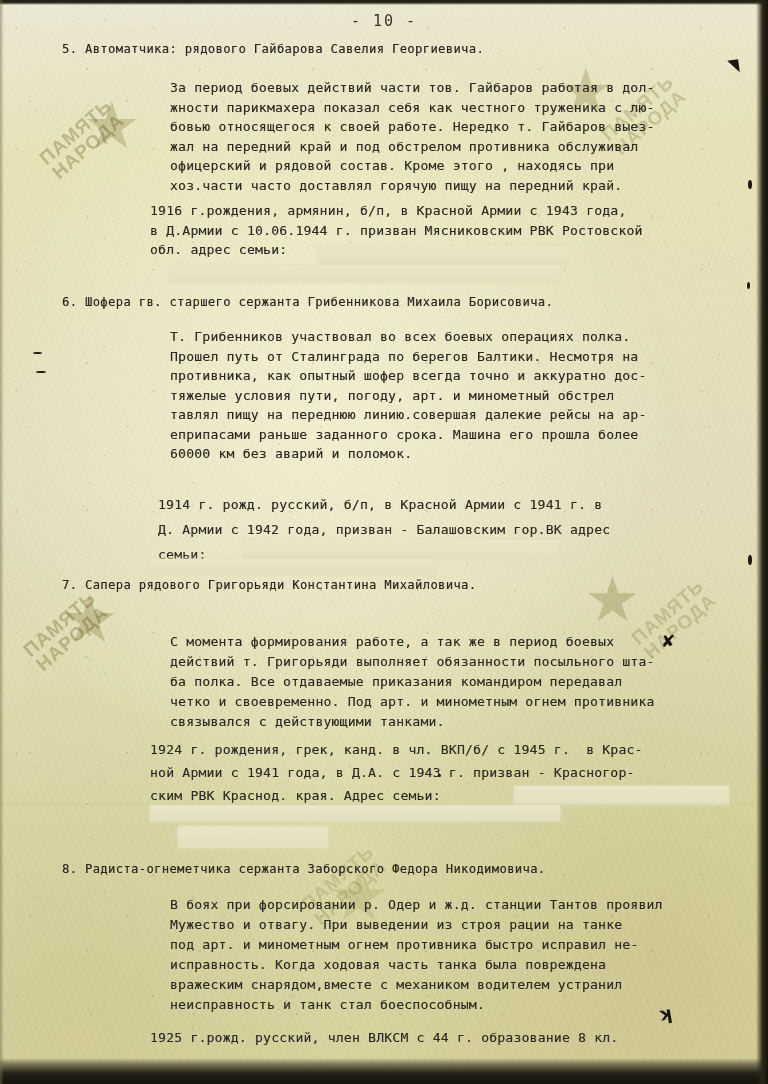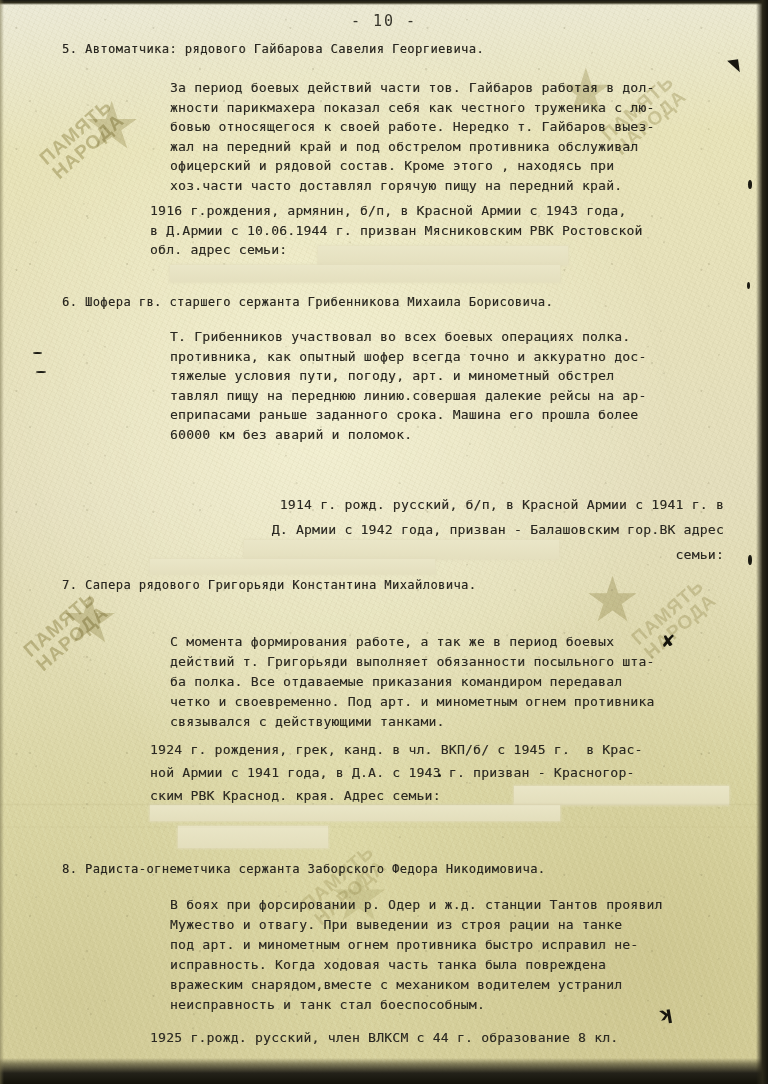--- a/index.html
+++ b/index.html
@@ -135,21 +135,21 @@
     padding-left: 170px;
     padding-right: 44px;
     font-size: 13px;
     letter-spacing: .25px;
     line-height: 19.5px;
     color: #2a2822;
     text-shadow: 0.35px 0.3px 0.55px rgba(60,55,35,.40);
   }
   .para .ln { display: block; white-space: pre; }
   .para.indent-small { padding-left: 150px; }
-  .para.indent-mid   { padding-left: 158px; text-align: right; }
+  .para.indent-mid   { padding-left: 158px; }
 
   
   .redaction {
     position: absolute;
     z-index: 25;
     background: linear-gradient(180deg, rgba(234,230,200,.96) 0%, rgba(228,223,190,.94) 100%);
     box-shadow: 0 0 2px 1px rgba(225,220,188,.75);
   }
 
   
@@ -259,20 +259,21 @@
         <span class="ln">обл. адрес семьи:</span>
       </div>
     </div>
 
     <div class="entry" style="top:295px;">
       <div class="entry-heading">6. Шофера гв. старшего сержанта Грибенникова Михаила Борисовича.</div>
     </div>
     <div class="entry" style="top:327px;">
       <div class="para">
         <span class="ln">Т. Грибенников участвовал во всех боевых операциях полка.</span>
+        <span class="ln">Прошел путь от Сталинграда по берегов Балтики. Несмотря на</span>
         <span class="ln">противника, как опытный шофер всегда точно и аккуратно дос-</span>
         <span class="ln">тяжелые условия пути, погоду, арт. и минометный обстрел</span>
         <span class="ln">тавлял пищу на переднюю линию.совершая далекие рейсы на ар-</span>
         <span class="ln">еприпасами раньше заданного срока. Машина его прошла более</span>
         <span class="ln">60000 км без аварий и поломок.</span>
       </div>
     </div>
     <div class="entry" style="top:492px;">
       <div class="para indent-mid" style="line-height:25px;">
         <span class="ln">1914 г. рожд. русский, б/п, в Красной Армии с 1941 г. в</span>

